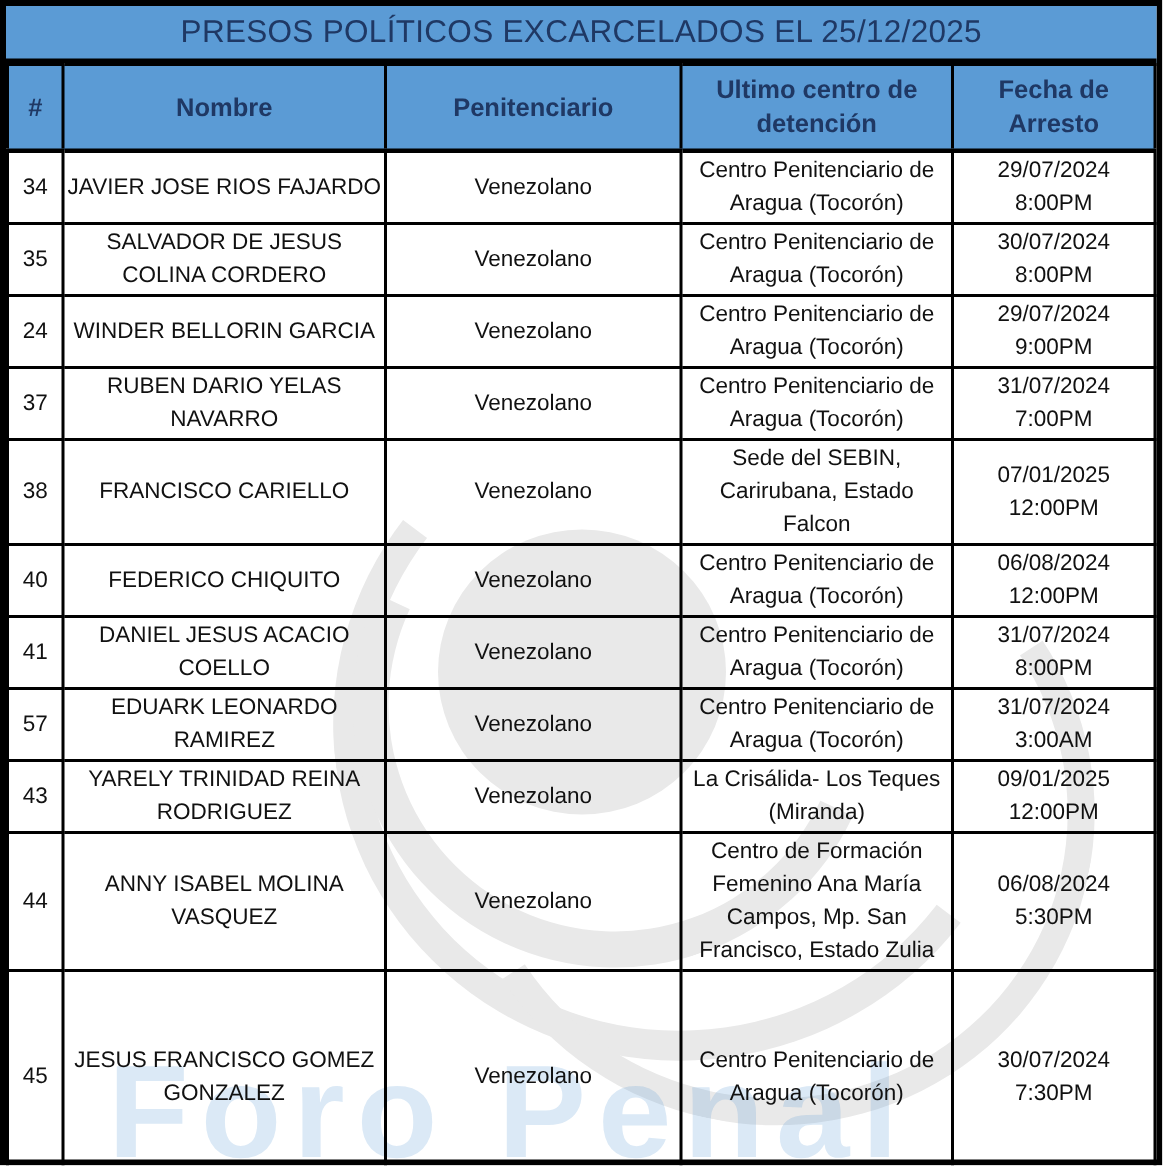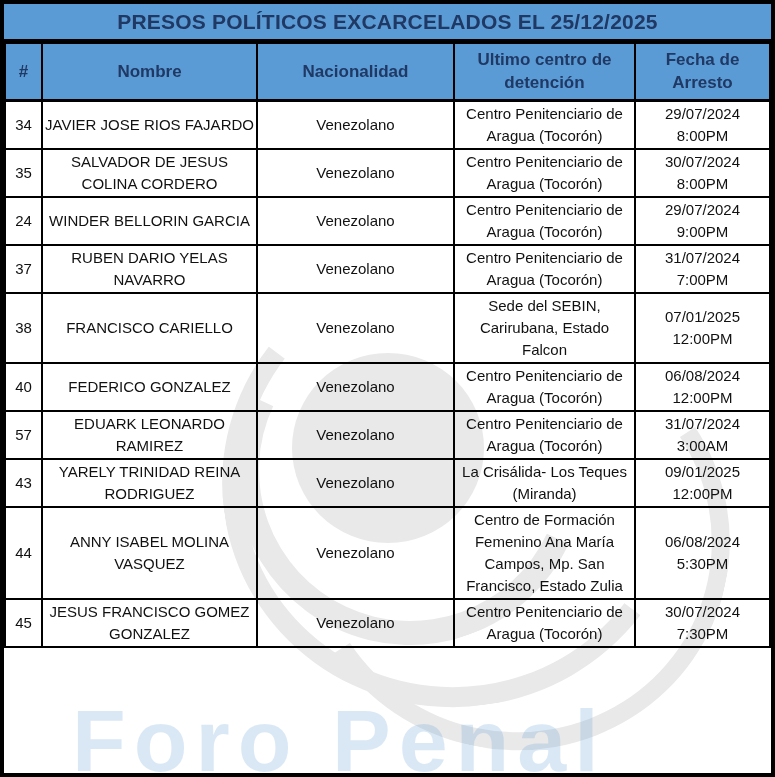--- a/index.html
+++ b/index.html
@@ -64,21 +64,21 @@
   
   .table-outer {
     position: absolute; inset: 0; z-index: 1;
     border: 4px solid var(--border-color);
   }
   .title-bar {
     height: 38px;
     background: var(--header-bg);
     border-bottom: 3px solid var(--border-color);
     color: var(--header-text);
-    font-weight: bold; font-size: 21px;
+    font-weight: normal; font-size: 21px;
     display: flex; align-items: center; justify-content: center;
     letter-spacing: 0.2px;
   }
   table {
     width: 100%;
     border-collapse: collapse;
     table-layout: fixed;
     background: transparent;
   }
   col.c1 { width: 37px; }
@@ -131,21 +131,21 @@
         <col class="c1">
           <col class="c2">
           <col class="c3">
           <col class="c4">
           <col class="c5">
       </colgroup>
       <thead>
         <tr>
           <th>#</th>
           <th>Nombre</th>
-          <th>Nacionalidad</th>
+          <th>Penitenciario</th>
           <th>Ultimo centro de detención</th>
           <th>Fecha de Arresto</th>
         </tr>
       </thead>
       <tbody>
   <tr>
     <td class="c-num">34</td>
     <td class="c-nombre">JAVIER JOSE RIOS FAJARDO</td>
     <td class="c-nac">Venezolano</td>
     <td class="c-centro">Centro Penitenciario de Aragua (Tocorón)</td>
@@ -195,29 +195,39 @@
     <td class="c-centro">Sede del SEBIN, Carirubana, Estado Falcon</td>
     <td class="c-fecha">
       <div>07/01/2025</div>
       <div>12:00PM</div>
     </td>
   </tr>
 
 
   <tr>
     <td class="c-num">40</td>
-    <td class="c-nombre">FEDERICO GONZALEZ</td>
+    <td class="c-nombre">FEDERICO CHIQUITO</td>
     <td class="c-nac">Venezolano</td>
     <td class="c-centro">Centro Penitenciario de Aragua (Tocorón)</td>
     <td class="c-fecha">
       <div>06/08/2024</div>
       <div>12:00PM</div>
     </td>
   </tr>
 
+  <tr>
+    <td class="c-num">41</td>
+    <td class="c-nombre">DANIEL JESUS ACACIO COELLO</td>
+    <td class="c-nac">Venezolano</td>
+    <td class="c-centro">Centro Penitenciario de Aragua (Tocorón)</td>
+    <td class="c-fecha">
+      <div>31/07/2024</div>
+      <div>8:00PM</div>
+    </td>
+  </tr>
 
   <tr>
     <td class="c-num">57</td>
     <td class="c-nombre">EDUARK LEONARDO RAMIREZ</td>
     <td class="c-nac">Venezolano</td>
     <td class="c-centro">Centro Penitenciario de Aragua (Tocorón)</td>
     <td class="c-fecha">
       <div>31/07/2024</div>
       <div>3:00AM</div>
     </td>

